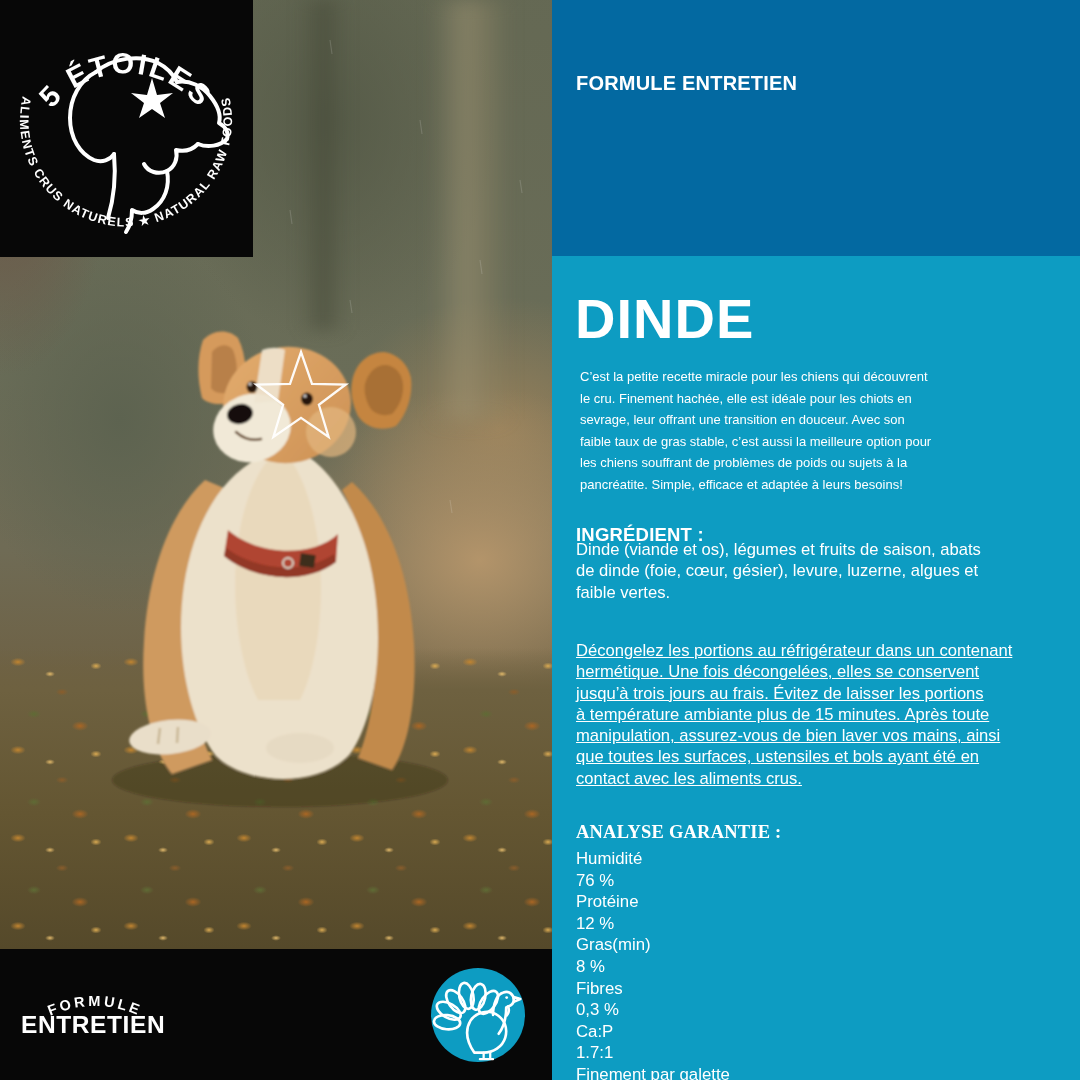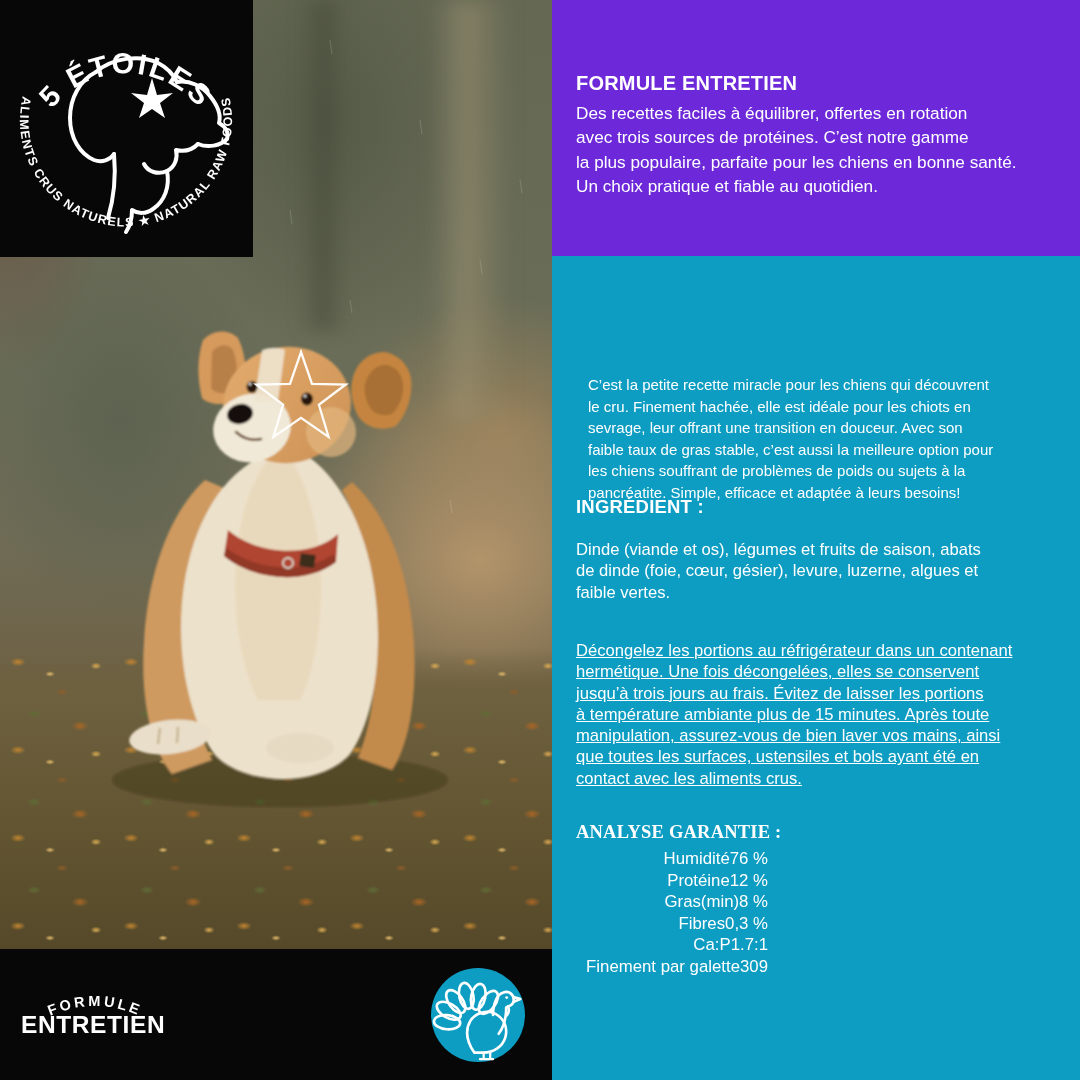--- a/index.html
+++ b/index.html
@@ -31,34 +31,34 @@
       linear-gradient(180deg, rgba(110,97,64,0) 0%, #6e6140 14%, #645632 55%, #55492a 100%);
     background-size:113px 88px,113px 88px,113px 88px,113px 88px,113px 88px,113px 88px,100% 100%;
     background-repeat:repeat,repeat,repeat,repeat,repeat,repeat,no-repeat;}
   .photo svg.dog{position:absolute;left:0;top:0;}
 
   
   .logo-box{position:absolute;left:0;top:0;width:253px;height:257px;background:#070707;}
   .logo-box svg{position:absolute;left:0;top:0;}
 
   
-  .header-panel{position:absolute;left:552px;top:0;width:528px;height:256px;background:#6d28d9;color:#fff;}
+  .header-panel{position:absolute;left:552px;top:0;width:528px;height:256px;background:#0369a1;color:#fff;}
   .header-title{position:absolute;left:24px;top:72px;font-size:20px;font-weight:bold;letter-spacing:.2px;margin:0;}
   .header-body{position:absolute;left:24px;top:101px;font-size:17.2px;line-height:24.4px;white-space:pre;margin:0;font-weight:500;}
 
   .recipe-panel{position:absolute;left:552px;top:256px;width:528px;height:824px;background:#0d9cc2;color:#fff;}
   .recipe-title{position:absolute;left:23px;top:30px;font-size:56px;font-weight:bold;letter-spacing:1px;margin:0;}
-  .recipe-desc{position:absolute;left:24px;top:106px;font-size:15px;line-height:21.5px;white-space:pre;margin:12px;}
+  .recipe-desc{position:absolute;left:24px;top:106px;font-size:13px;line-height:21.5px;white-space:pre;margin:4px;}
   .sec-title{position:absolute;left:24px;font-size:18.5px;font-weight:bold;margin:0;letter-spacing:.2px;}
   .sec-body{position:absolute;left:24px;font-size:16.6px;line-height:21.3px;white-space:pre;margin:0;}
-  .ing-title{top:240px;} .ing-body{top:283px;}
+  .ing-title{top:268px;} .ing-body{top:283px;}
   .hand-title{top:358px;} .hand-body{top:384px;text-decoration:underline;}
   .ana-title{top:566px;font-family:Liberation Serif, serif;}
   .analysis{position:absolute;left:24px;top:592px;width:192px;font-size:16.8px;line-height:21.6px;}
-  .analysis .row{display:flex;justify-content:flex-end;white-space:nowrap;}
+  .analysis .row{display:flex;justify-content:space-between;white-space:nowrap;flex-direction:column;}
   .analysis .val{font-weight:normal;}
 
   
   .footer-bar{position:absolute;left:0;top:949px;width:552px;height:131px;background:#070707;color:#fff;}
   .formule-arc{position:absolute;left:5px;top:26px;}
   .formula-name{position:absolute;left:21px;top:62px;font-size:24.5px;font-weight:bold;letter-spacing:.6px;}
   .protein-badge{position:absolute;left:431px;top:19px;width:94px;height:94px;border-radius:50%;background:#0d9cc2;}
   .protein-badge svg{position:absolute;left:0;top:0;}
 </style>
 </head>
@@ -143,27 +143,24 @@
         <path d="M 167 171 C 170 186 165 201 153 209 C 146 214 138 214 132 210 C 132 218 130 226 126 232"></path>
         <path d="M 96 72 C 80 80 70 98 70 118 C 70 138 80 154 94 160 C 102 163 110 160 114 154"></path>
         <path d="M 114 154 C 116 176 114 198 108 218"></path>
       </g>
       <polygon fill="#fff" points="152,78 157,95 173,93 160,103 165,118 152,109 139,118 144,103 131,93 147,95"></polygon>
     </svg>
   </div>
 
   <div class="header-panel">
     <h2 class="header-title">FORMULE ENTRETIEN</h2>
-    <p class="header-body">Des recettes faciles à équilibrer, offertes en rotation
-avec trois sources de protéines. C’est notre gamme
-la plus populaire, parfaite pour les chiens en bonne santé.
-Un choix pratique et fiable au quotidien.</p>
   </div>
 
   <div class="recipe-panel">
+    <h1 class="recipe-title">DINDE</h1>
     <p class="recipe-desc">C’est la petite recette miracle pour les chiens qui découvrent
 le cru. Finement hachée, elle est idéale pour les chiots en
 sevrage, leur offrant une transition en douceur. Avec son
 faible taux de gras stable, c’est aussi la meilleure option pour
 les chiens souffrant de problèmes de poids ou sujets à la
 pancréatite. Simple, efficace et adaptée à leurs besoins!</p>
 
     <h3 class="sec-title ing-title">INGRÉDIENT :</h3>
     <p class="sec-body ing-body">Dinde (viande et os), légumes et fruits de saison, abats
 de dinde (foie, cœur, gésier), levure, luzerne, algues et

